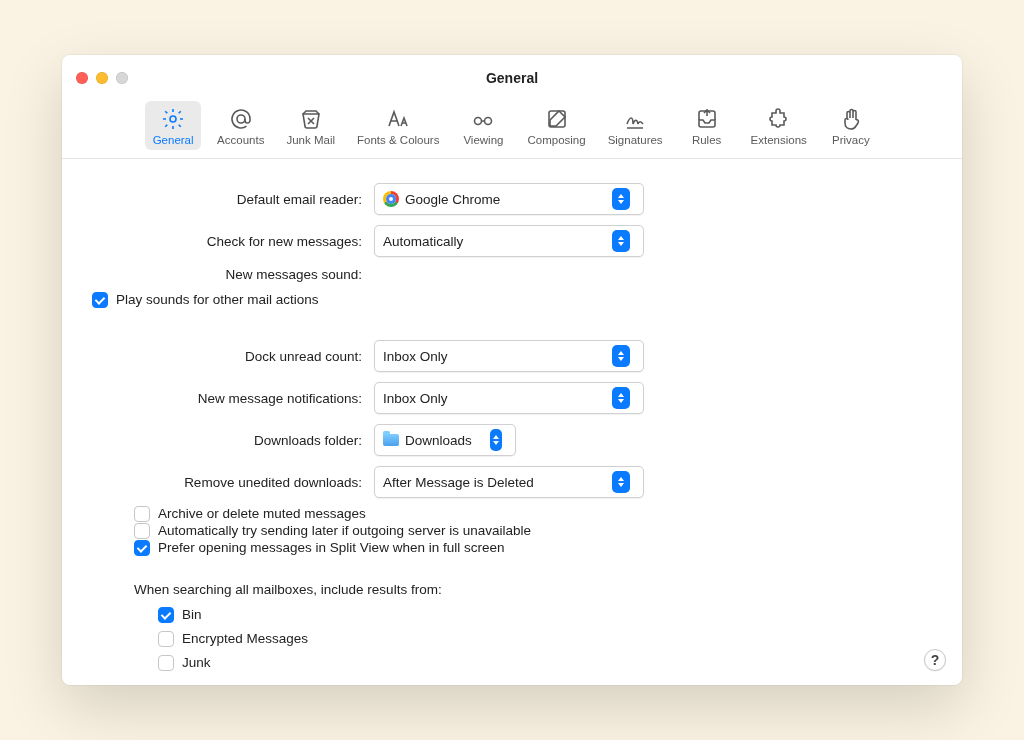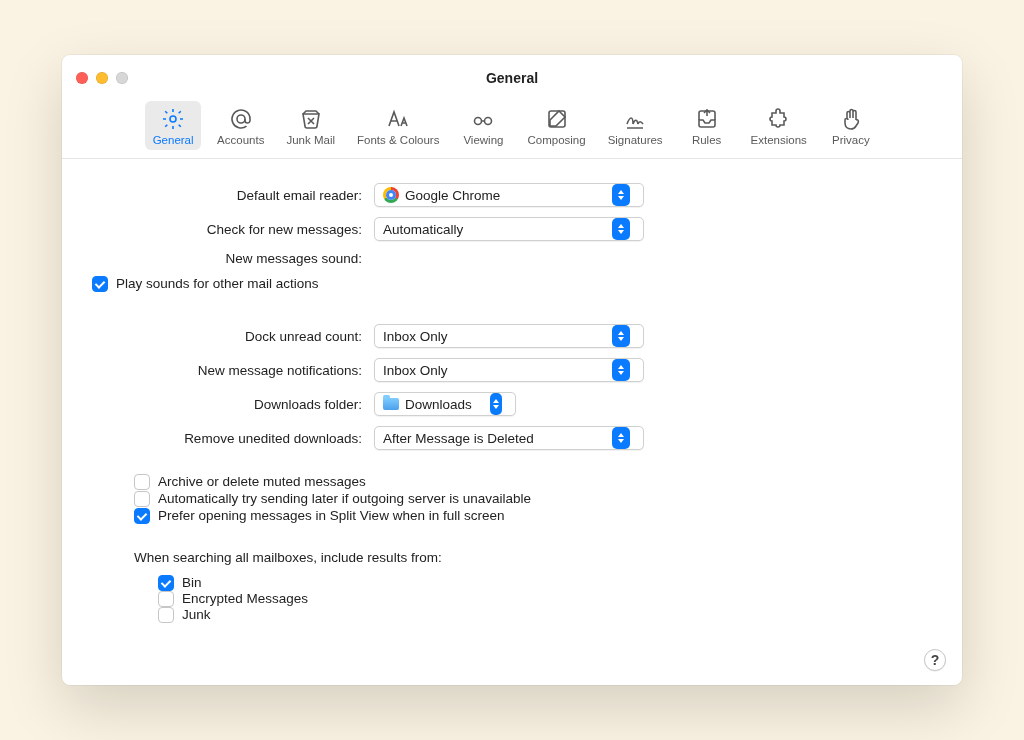--- a/index.html
+++ b/index.html
@@ -80,29 +80,29 @@
   .tbtn .lbl { font-size: 11.5px; white-space: nowrap; }
   .content {
     padding: 24px 30px 20px 30px;
   }
   .form {
     display: grid;
     grid-template-columns: 270px auto;
     row-gap: 10px;
     column-gap: 12px;
     align-items: center;
-    margin-bottom: 24px;
+    margin-bottom: 8px;
   }
   .form .label {
     text-align: right;
     font-size: 13.5px;
     color: #222;
   }
   .select {
-    height: 24px;
+    height: 32px;
     display: inline-flex;
     align-items: center;
     border: 1px solid #d0d0d0;
     border-radius: 5px;
     background: #fff;
     box-shadow: 0 .5px 1px rgba(0,0,0,.06);
     padding: 0 12px 0 8px;
     gap: 12px;
     font-size: 13.5px;
     color: #222;
@@ -174,21 +174,21 @@
     font-size: 13.5px;
   }
   .section-head {
     margin-left: 42px;
     margin-top: 26px;
     margin-bottom: 10px;
     font-size: 13.5px;
     color:#222;
   }
   .sub-stack {
-    display:flex; flex-direction:column; 
+    display:flex; flex-direction:column; gap:8px;
     margin-left: 66px;
   }
   .helpbtn {
     position: absolute;
     right: 16px; bottom: 14px;
     width: 22px; height: 22px;
     border-radius: 50%;
     border: 1px solid #c9c9c9;
     background:#fff;
     display:flex; align-items:center; justify-content:center;

